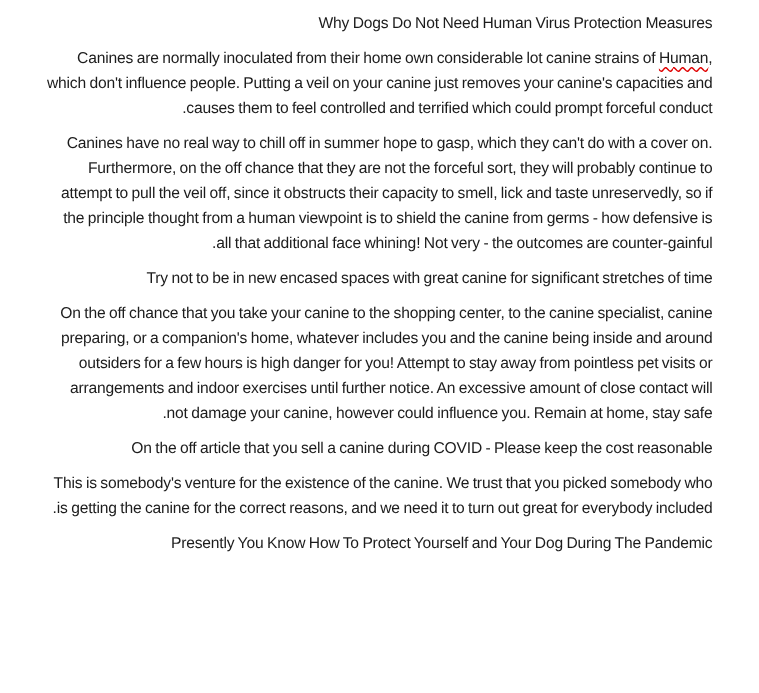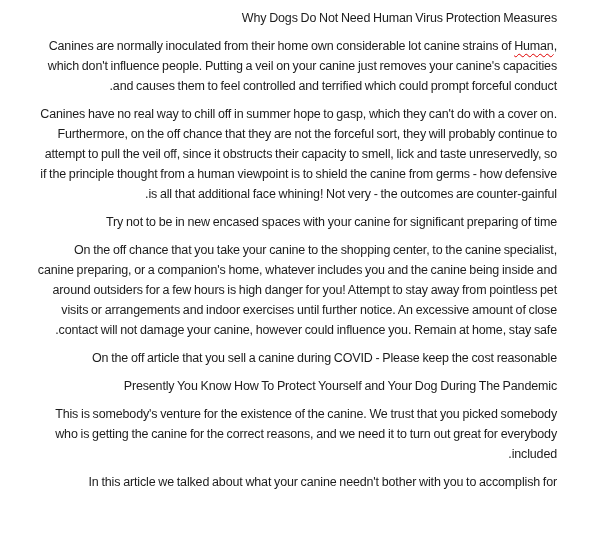--- a/index.html
+++ b/index.html
@@ -12,21 +12,21 @@
     margin: 0;
     padding: 0;
     width: 607px;
     height: 554px;
     background: var(--bg);
     overflow: hidden;
   }
   .doc {
     width: 607px;
     height: 554px;
-    padding: 8px 50px 0 37px;
+    padding: 8px 37px 0 37px;
     direction: rtl;
     text-align: right;
     font-family: "Liberation Sans", sans-serif;
     font-size: 12.5px;
     line-height: 20px;
     letter-spacing: -0.15px;
     word-spacing: -0.5px;
     color: var(--text);
   }
   .block {
@@ -46,25 +46,24 @@
 <body>
 
 <div class="doc">
 
   <p class="block">Why Dogs Do Not Need Human Virus Protection Measures</p>
 
   <p class="block"><span>Canines are normally inoculated from their home own considerable lot canine strains of </span><span class="typo">Human</span><span>, which don't influence people. Putting a veil on your canine just removes your canine's capacities and causes them to feel controlled and terrified which could prompt forceful conduct.</span></p>
 
   <p class="block">Canines have no real way to chill off in summer hope to gasp, which they can't do with a cover on. Furthermore, on the off chance that they are not the forceful sort, they will probably continue to attempt to pull the veil off, since it obstructs their capacity to smell, lick and taste unreservedly, so if the principle thought from a human viewpoint is to shield the canine from germs - how defensive is all that additional face whining! Not very - the outcomes are counter-gainful.</p>
 
-  <p class="block">Try not to be in new encased spaces with your canine for significant preparing of time</p>
+  <p class="block">Try not to be in new encased spaces with great canine for significant stretches of time</p>
 
   <p class="block">On the off chance that you take your canine to the shopping center, to the canine specialist, canine preparing, or a companion's home, whatever includes you and the canine being inside and around outsiders for a few hours is high danger for you! Attempt to stay away from pointless pet visits or arrangements and indoor exercises until further notice. An excessive amount of close contact will not damage your canine, however could influence you. Remain at home, stay safe.</p>
 
   <p class="block">On the off article that you sell a canine during COVID - Please keep the cost reasonable</p>
 
+  <p class="block">This is somebody's venture for the existence of the canine. We trust that you picked somebody who is getting the canine for the correct reasons, and we need it to turn out great for everybody included.</p>
+
   <p class="block">Presently You Know How To Protect Yourself and Your Dog During The Pandemic</p>
 
-  <p class="block">This is somebody's venture for the existence of the canine. We trust that you picked somebody who is getting the canine for the correct reasons, and we need it to turn out great for everybody included.</p>
-
-  <p class="block">In this article we talked about what your canine needn't bother with you to accomplish for</p>
 
 </div>
 
 </body></html>

